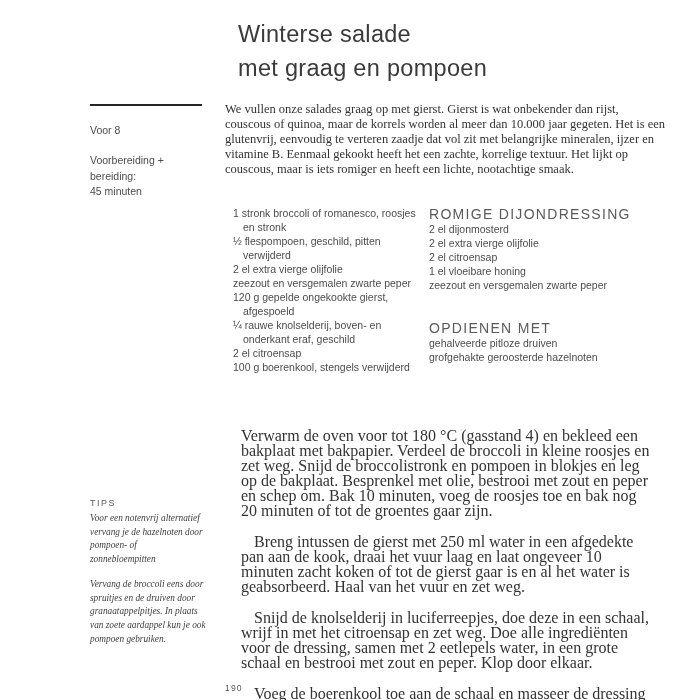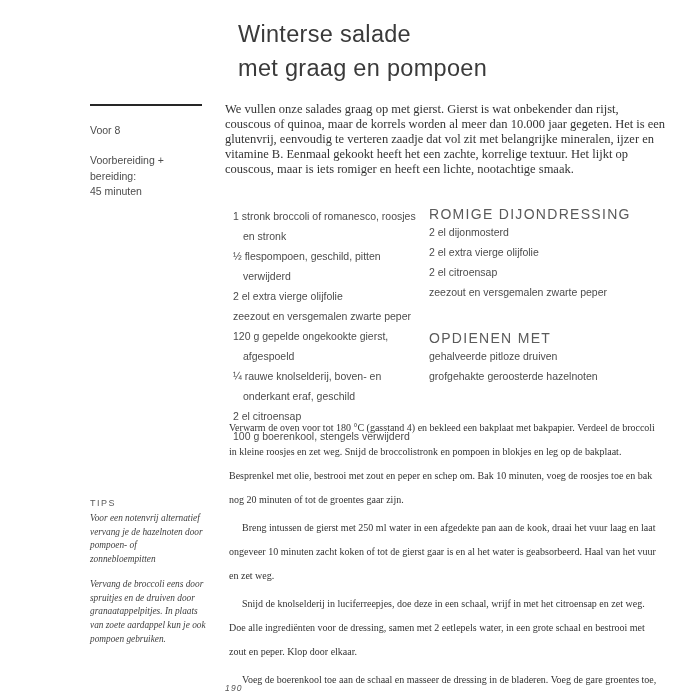--- a/index.html
+++ b/index.html
@@ -34,41 +34,41 @@
 
   
   .intro {
     position:absolute; left:225px; top:102px; width:442px; margin:0;
     font-family:"Liberation Serif", serif; font-size:12.5px; line-height:15px; color:#333333;
   }
 
   
   ul.ing { list-style:none; margin:0; padding:0; }
   .ing-item {
-    font-size:10.5px; line-height:20px; color:#4c4c4c;
+    font-size:10.5px; line-height:14px; color:#4c4c4c;
     padding-left:10px; text-indent:-10px;
   }
   .ing-left { position:absolute; left:233px; top:206px; width:188px; }
   .ing-right { position:absolute; left:429px; top:206px; width:235px; }
   .ing-header {
     font-size:14px; letter-spacing:1.3px; line-height:16.2px; color:#5a5a5a;
   }
   .ing-group-2 { margin-top:28px; }
 
   
   .method { position:absolute; left:225px; top:412px; width:442px; }
   .method-p {
-    margin:4px; font-family:"Liberation Serif", serif;
-    font-size:10px; line-height:24px; color:#333333; text-indent:13px;
+    margin:16px; font-family:"Liberation Serif", serif;
+    font-size:16px; line-height:15px; color:#333333; text-indent:13px;
   }
   .method-p:nth-of-type(1) { text-indent:0; }
 
   
   .footer { position:absolute; left:0; top:683px; width:700px; font-size:8.5px; letter-spacing:1.2px; color:#555555; }
-  .pgnum { position:absolute; left:225px; top:0;font-style:italic; }
+  .pgnum { position:absolute; left:225px; top:0; }
   .section { position:absolute; left:290px; top:17px;margin-left:36px; }
 </style>
 </head>
 <body>
 
 <div class="page">
 
   <div class="rule"></div>
   <div class="servings">Voor 8</div>
   <div class="time">Voorbereiding +
@@ -105,20 +105,21 @@
     </ul>
 
   <div class="ing-right">
     <div class="ing-group">
       <div class="ing-header">ROMIGE DIJONDRESSING</div>
       <ul class="ing">
 
       <li class="ing-item">2 el dijonmosterd</li>
           <li class="ing-item">2 el extra vierge olijfolie</li>
           <li class="ing-item">2 el citroensap</li>
+          <li class="ing-item">1 el vloeibare honing</li>
           <li class="ing-item">zeezout en versgemalen zwarte peper</li>
         </ul>
     </div>
     <div class="ing-group ing-group-2">
       <div class="ing-header">OPDIENEN MET</div>
       <ul class="ing">
 
       <li class="ing-item">gehalveerde pitloze druiven</li>
           <li class="ing-item">grofgehakte geroosterde hazelnoten</li>
         </ul>

